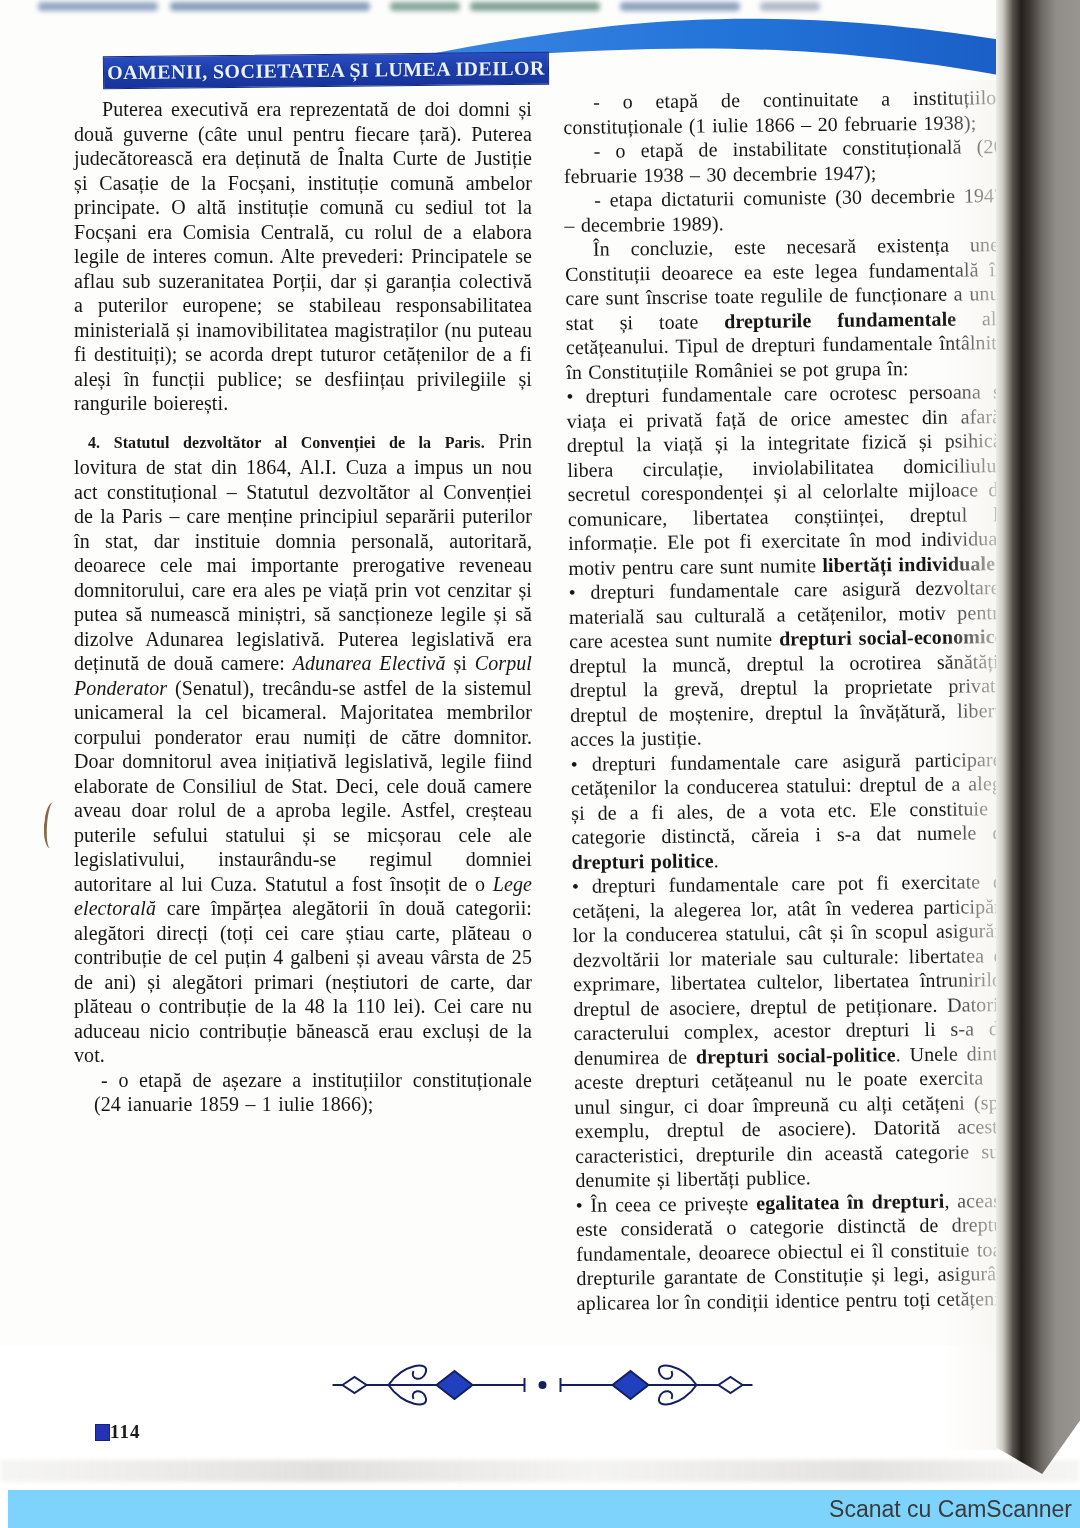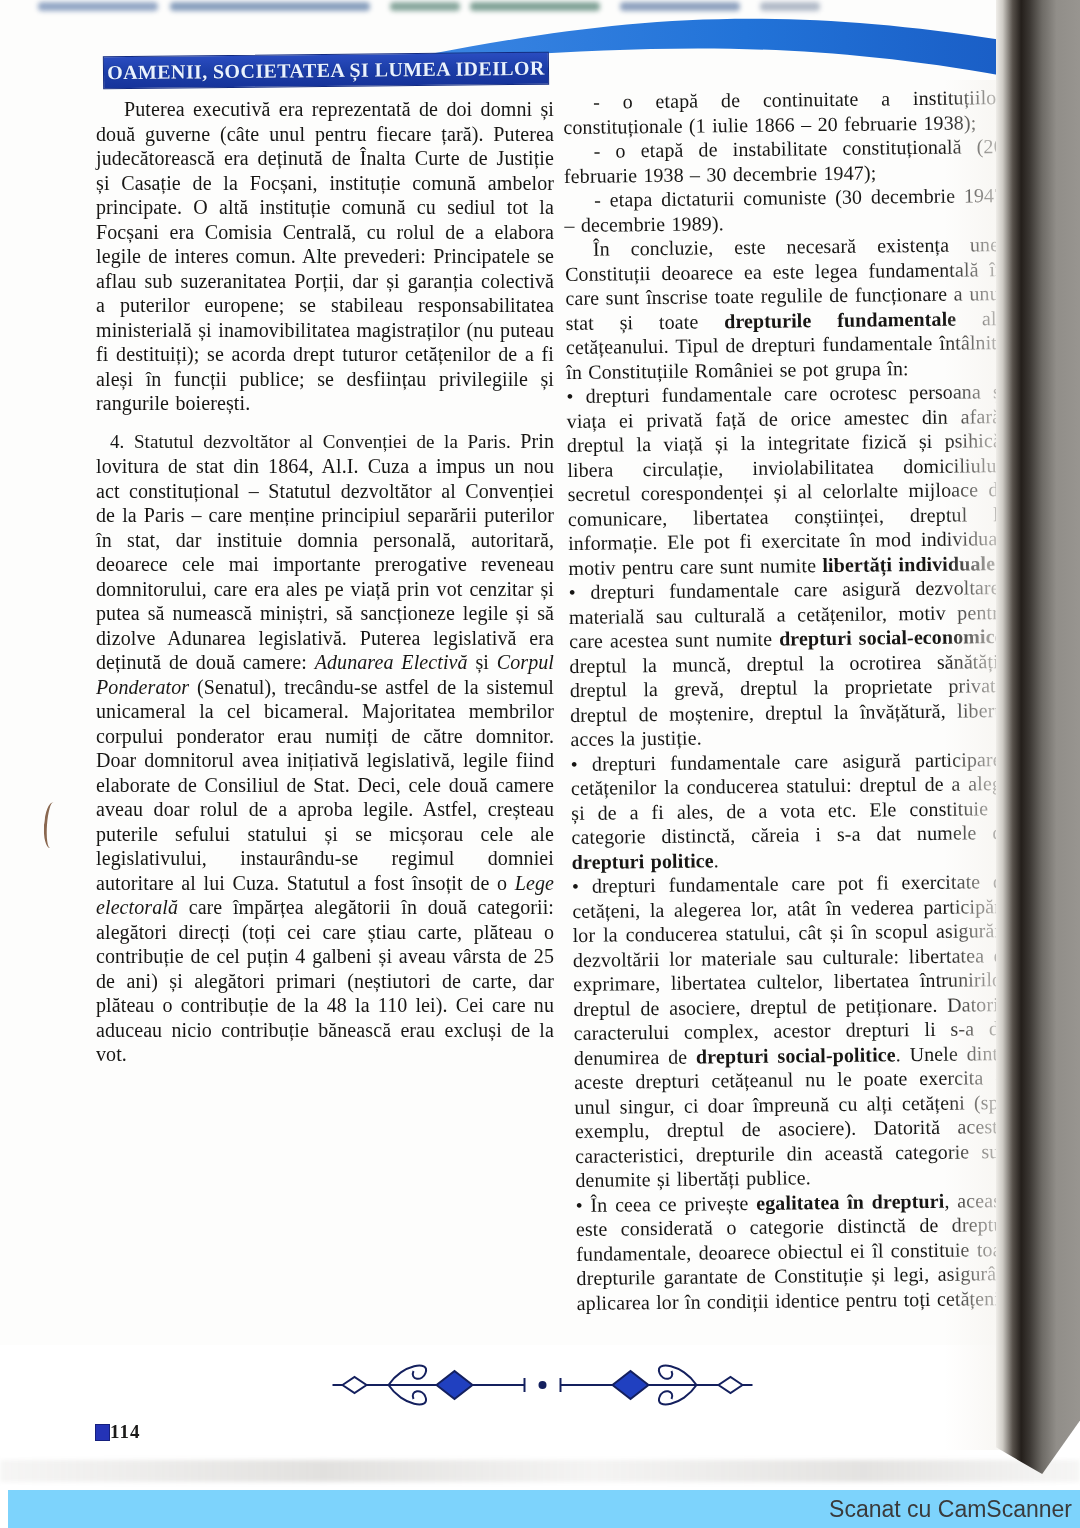--- a/index.html
+++ b/index.html
@@ -25,32 +25,32 @@
   .banner{position:absolute;left:103px;top:54px;width:444px;height:31px;
       background:linear-gradient(180deg,#2a4cc0 0%,#1d3faa 45%,#16339a 100%);
       border:1px solid #122a80;display:flex;align-items:center;justify-content:center;
       transform:rotate(-0.6deg);z-index:3;}
   .banner span{color:#e9f2ff;font-weight:700;font-size:20px;letter-spacing:.4px;
       white-space:nowrap;text-shadow:0 0 1px #0e2470;}
 
   
   .col{position:absolute;color:#171614;font-size:20px;line-height:24.5px;
       word-spacing:1.2px;letter-spacing:.1px;z-index:3;}
-  .col-left{left:96px;top:97px;width:458px;}
+  .col-left{left:74px;top:97px;width:458px;}
   .col-right{left:563px;top:90px;width:440px;transform:rotate(-0.65deg);
       transform-origin:0 0;}
   .p{margin:0;text-align:justify;}
   .ind{text-indent:28px;}
   .ind-sm{text-indent:14px;}
   .gap-top{margin-top:13px;}
   .list-l{padding-left:20px;text-indent:7px;}
   .list-r{text-indent:30px;}
   .r-b{font-weight:700;}
   .r-i{font-style:italic;}
-  .r-h{font-weight:400;font-size:19px;}
+  .r-h{font-weight:700;font-size:16px;}
 
   
   .pen-mark{position:absolute;left:44px;top:802px;width:8px;height:46px;
       border-left:3px solid #6e4426;border-radius:70% 0 0 70%/50% 0 0 50%;
       transform:rotate(4deg);opacity:.8;z-index:3;}
 
   
   .ornament{position:absolute;left:330px;top:1356px;width:425px;height:58px;z-index:3;}
 
   
@@ -106,20 +106,21 @@
     <path d="M100,54 C280,20 430,2 672,40 L674,76 C450,36 300,48 102,60 Z" fill="url(#swg)"></path>
   </svg>
 
   <div class="banner">
     <span>OAMENII, SOCIETATEA ȘI LUMEA IDEILOR</span>
   </div>
 
   <div class="col col-left">
     <p class="p ind"><span class="r-n">Puterea executivă era reprezentată de doi domni și două guverne (câte unul pentru fiecare țară). Puterea judecătorească era deținută de Înalta Curte de Justiție și Casație de la Focșani, instituție comună ambelor principate. O altă instituție comună cu sediul tot la Focșani era Comisia Centrală, cu rolul de a elabora legile de interes comun. Alte prevederi: Principatele se aflau sub suzeranitatea Porții, dar și garanția colectivă a puterilor europene; se stabileau responsabilitatea ministerială și inamovibilitatea magistraților (nu puteau fi destituiți); se acorda drept tuturor cetățenilor de a fi aleși în funcții publice; se desființau privilegiile și rangurile boierești.</span></p>
     <p class="p ind-sm gap-top"><span class="r-h">4. Statutul dezvoltător al Convenției de la Paris. </span><span class="r-n">Prin lovitura de stat din 1864, Al.I. Cuza a impus un nou act constituțional – Statutul dezvoltător al Convenției de la Paris – care menține principiul separării puterilor în stat, dar instituie domnia personală, autoritară, deoarece cele mai importante prerogative reveneau domnitorului, care era ales pe viață prin vot cenzitar și putea să numească miniștri, să sancționeze legile și să dizolve Adunarea legislativă. Puterea legislativă era deținută de două camere: </span><span class="r-i">Adunarea Electivă</span><span class="r-n"> și </span><span class="r-i">Corpul Ponderator</span><span class="r-n"> (Senatul), trecându-se astfel de la sistemul unicameral la cel bicameral. Majoritatea membrilor corpului ponderator erau numiți de către domnitor. Doar domnitorul avea inițiativă legislativă, legile fiind elaborate de Consiliul de Stat. Deci, cele două camere aveau doar rolul de a aproba legile. Astfel, creșteau puterile sefului statului și se micșorau cele ale legislativului, instaurându-se regimul domniei autoritare al lui Cuza. Statutul a fost însoțit de o </span><span class="r-i">Lege electorală</span><span class="r-n"> care împărțea alegătorii în două categorii: alegători direcți (toți cei care știau carte, plăteau o contribuție de cel puțin 4 galbeni și aveau vârsta de 25 de ani) și alegători primari (neștiutori de carte, dar plăteau o contribuție de la 48 la 110 lei). Cei care nu aduceau nicio contribuție bănească erau excluși de la vot.</span></p>
+    <p class="p list-l"><span class="r-n">- o etapă de așezare a instituțiilor constituționale (24 ianuarie 1859 – 1 iulie 1866);</span></p>
   </div>
 
   <div class="col col-right">
     <p class="p list-r"><span class="r-n">- o etapă de continuitate a instituțiilor constituționale (1 iulie 1866 – 20 februarie 1938);</span></p>
     <p class="p list-r"><span class="r-n">- o etapă de instabilitate constituțională (20 februarie 1938 – 30 decembrie 1947);</span></p>
     <p class="p list-r"><span class="r-n">- etapa dictaturii comuniste (30 decembrie 1947 – decembrie 1989).</span></p>
     <p class="p ind"><span class="r-n">În concluzie, este necesară existența unei Constituții deoarece ea este legea fundamentală în care sunt înscrise toate regulile de funcționare a unui stat și toate </span><span class="r-b">drepturile fundamentale</span><span class="r-n"> ale cetățeanului. Tipul de drepturi fundamentale întâlnite în Constituțiile României se pot grupa în:</span></p>
     <p class="p"><span class="r-n">• drepturi fundamentale care ocrotesc persoana și viața ei privată față de orice amestec din afară: dreptul la viață și la integritate fizică și psihică, libera circulație, inviolabilitatea domiciliului, secretul corespondenței și al celorlalte mijloace de comunicare, libertatea conștiinței, dreptul la informație. Ele pot fi exercitate în mod individual, motiv pentru care sunt numite </span><span class="r-b">libertăți individuale</span><span class="r-n">.</span></p>
     <p class="p"><span class="r-n">• drepturi fundamentale care asigură dezvoltarea materială sau culturală a cetățenilor, motiv pentru care acestea sunt numite </span><span class="r-b">drepturi social-economice</span><span class="r-n">: dreptul la muncă, dreptul la ocrotirea sănătății, dreptul la grevă, dreptul la proprietate privată, dreptul de moștenire, dreptul la învățătură, liberul acces la justiție.</span></p>
     <p class="p"><span class="r-n">• drepturi fundamentale care asigură participarea cetățenilor la conducerea statului: dreptul de a alege și de a fi ales, de a vota etc. Ele constituie o categorie distinctă, căreia i s-a dat numele de </span><span class="r-b">drepturi politice</span><span class="r-n">.</span></p>

